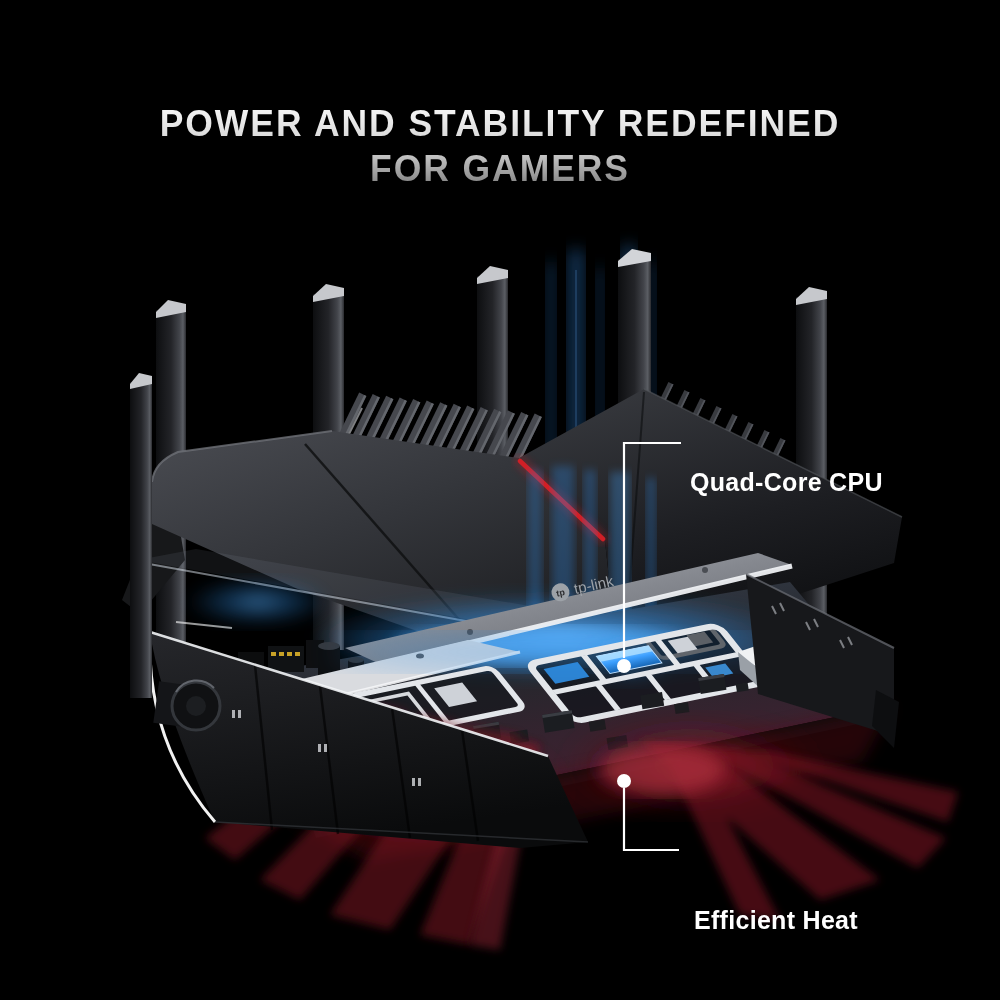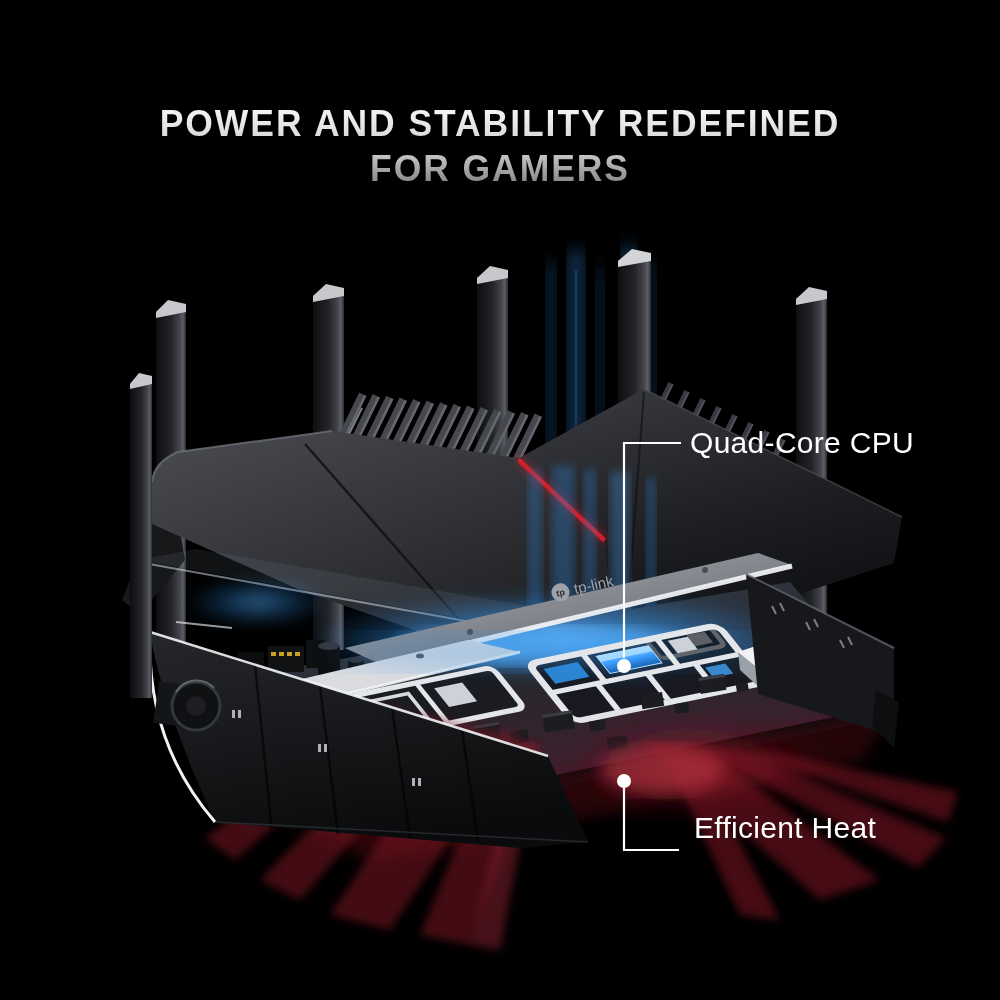--- a/index.html
+++ b/index.html
@@ -10,24 +10,24 @@
   html,body{margin:0;padding:0;background:#000;}
   .stage{position:relative;width:968px;height:1000px;background:var(--bg);overflow:hidden;
          font-family:"Liberation Sans",sans-serif;}
   .title{position:absolute;top:101px;left:0;width:1000px;text-align:center;
          font-weight:700;font-size:37px;line-height:45px;letter-spacing:2px;
          transform:scaleX(.96);transform-origin:500px 0;
          color:var(--title-mid);
          background:linear-gradient(180deg,var(--title-top) 8%,var(--title-mid) 55%,var(--title-bottom) 96%);
          -webkit-background-clip:text;background-clip:text;-webkit-text-fill-color:transparent;}
   .scene{position:absolute;left:0;top:0;width:1000px;height:1000px;}
-  .callout{position:absolute;color:var(--callout-text);font-size:30px;font-weight:400;
-           letter-spacing:.3px;white-space:nowrap;}
+  .callout{position:absolute;color:var(--callout-text);font-size:25px;font-weight:700;
+           letter-spacing:.3px;white-space:nowrap;margin-top:39px;}
   .callout-cpu{left:690px;top:426px;line-height:34px;}
-  .callout-heat{left:694px;top:808px;line-height:39px;}
+  .callout-heat{left:694px;top:862px;line-height:39px;}
 </style>
 </head>
 <body>
 
 <div class="stage">
 
   <div class="title">
     <div>POWER AND STABILITY REDEFINED</div>
     <div>FOR GAMERS</div>
   </div>

